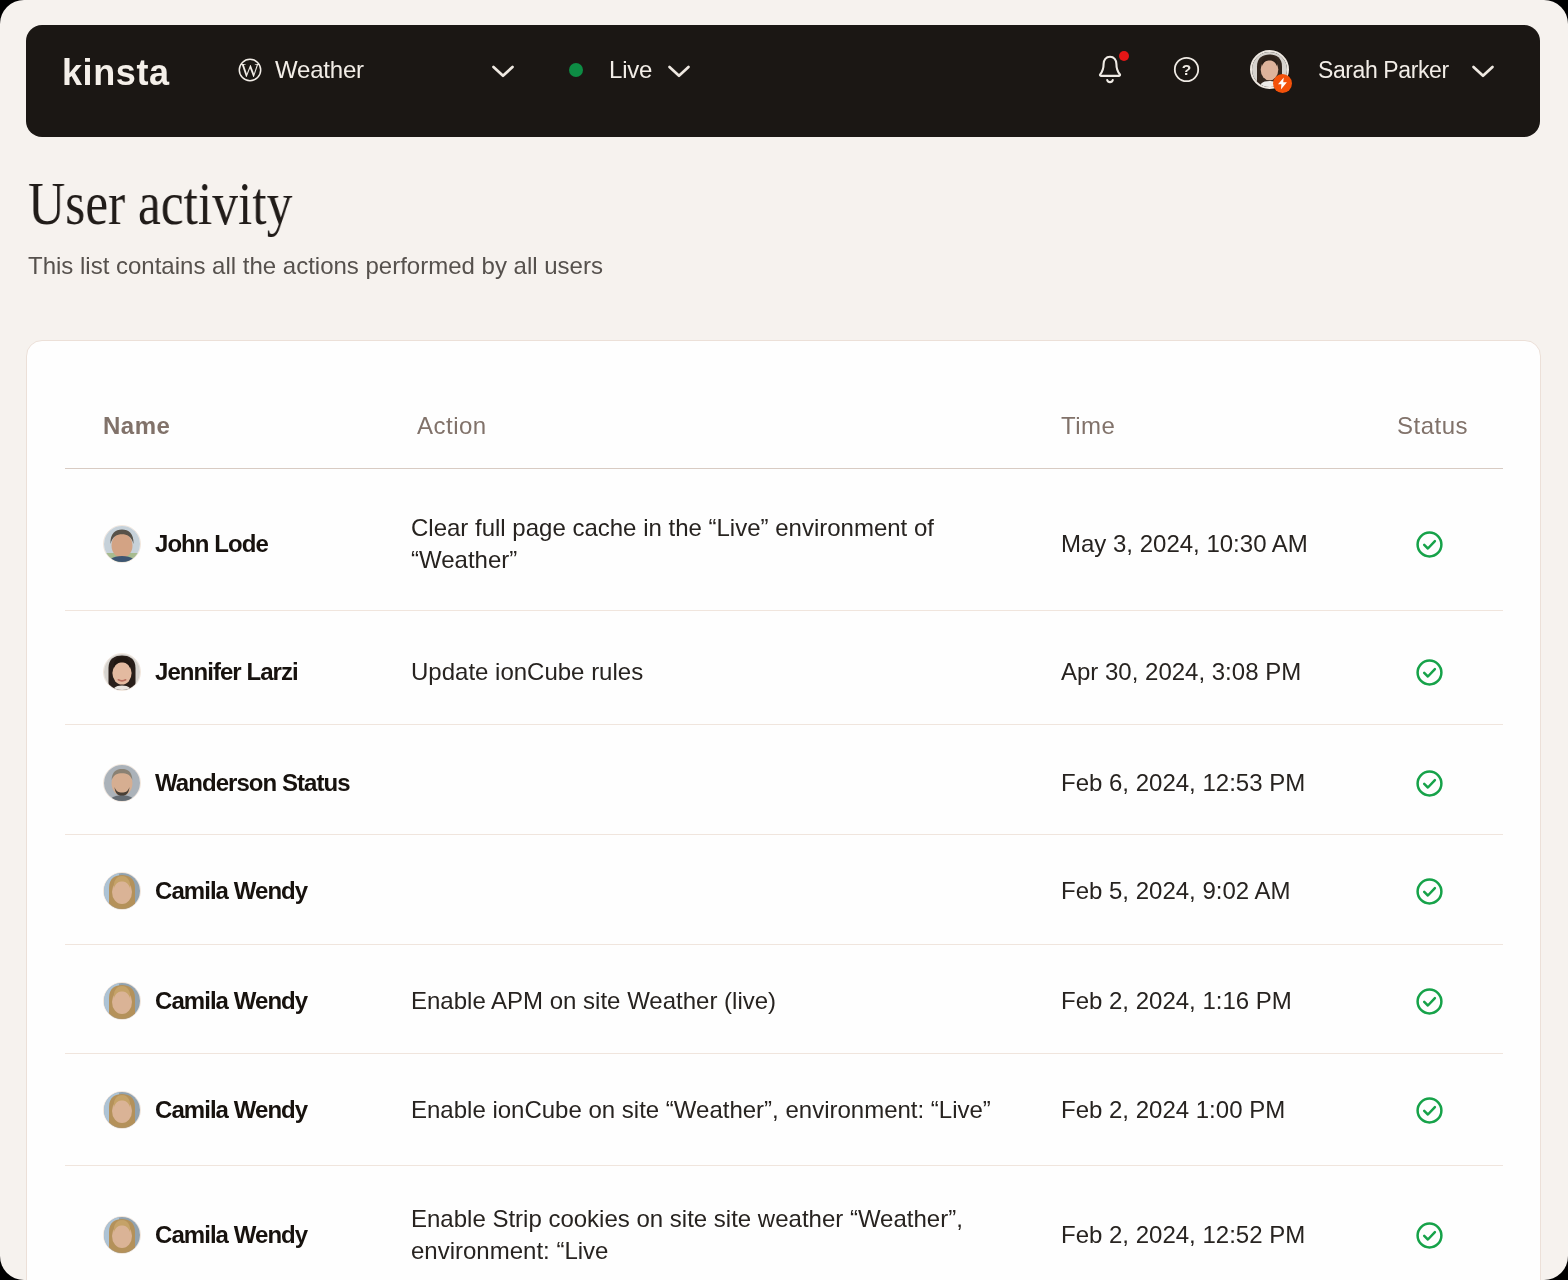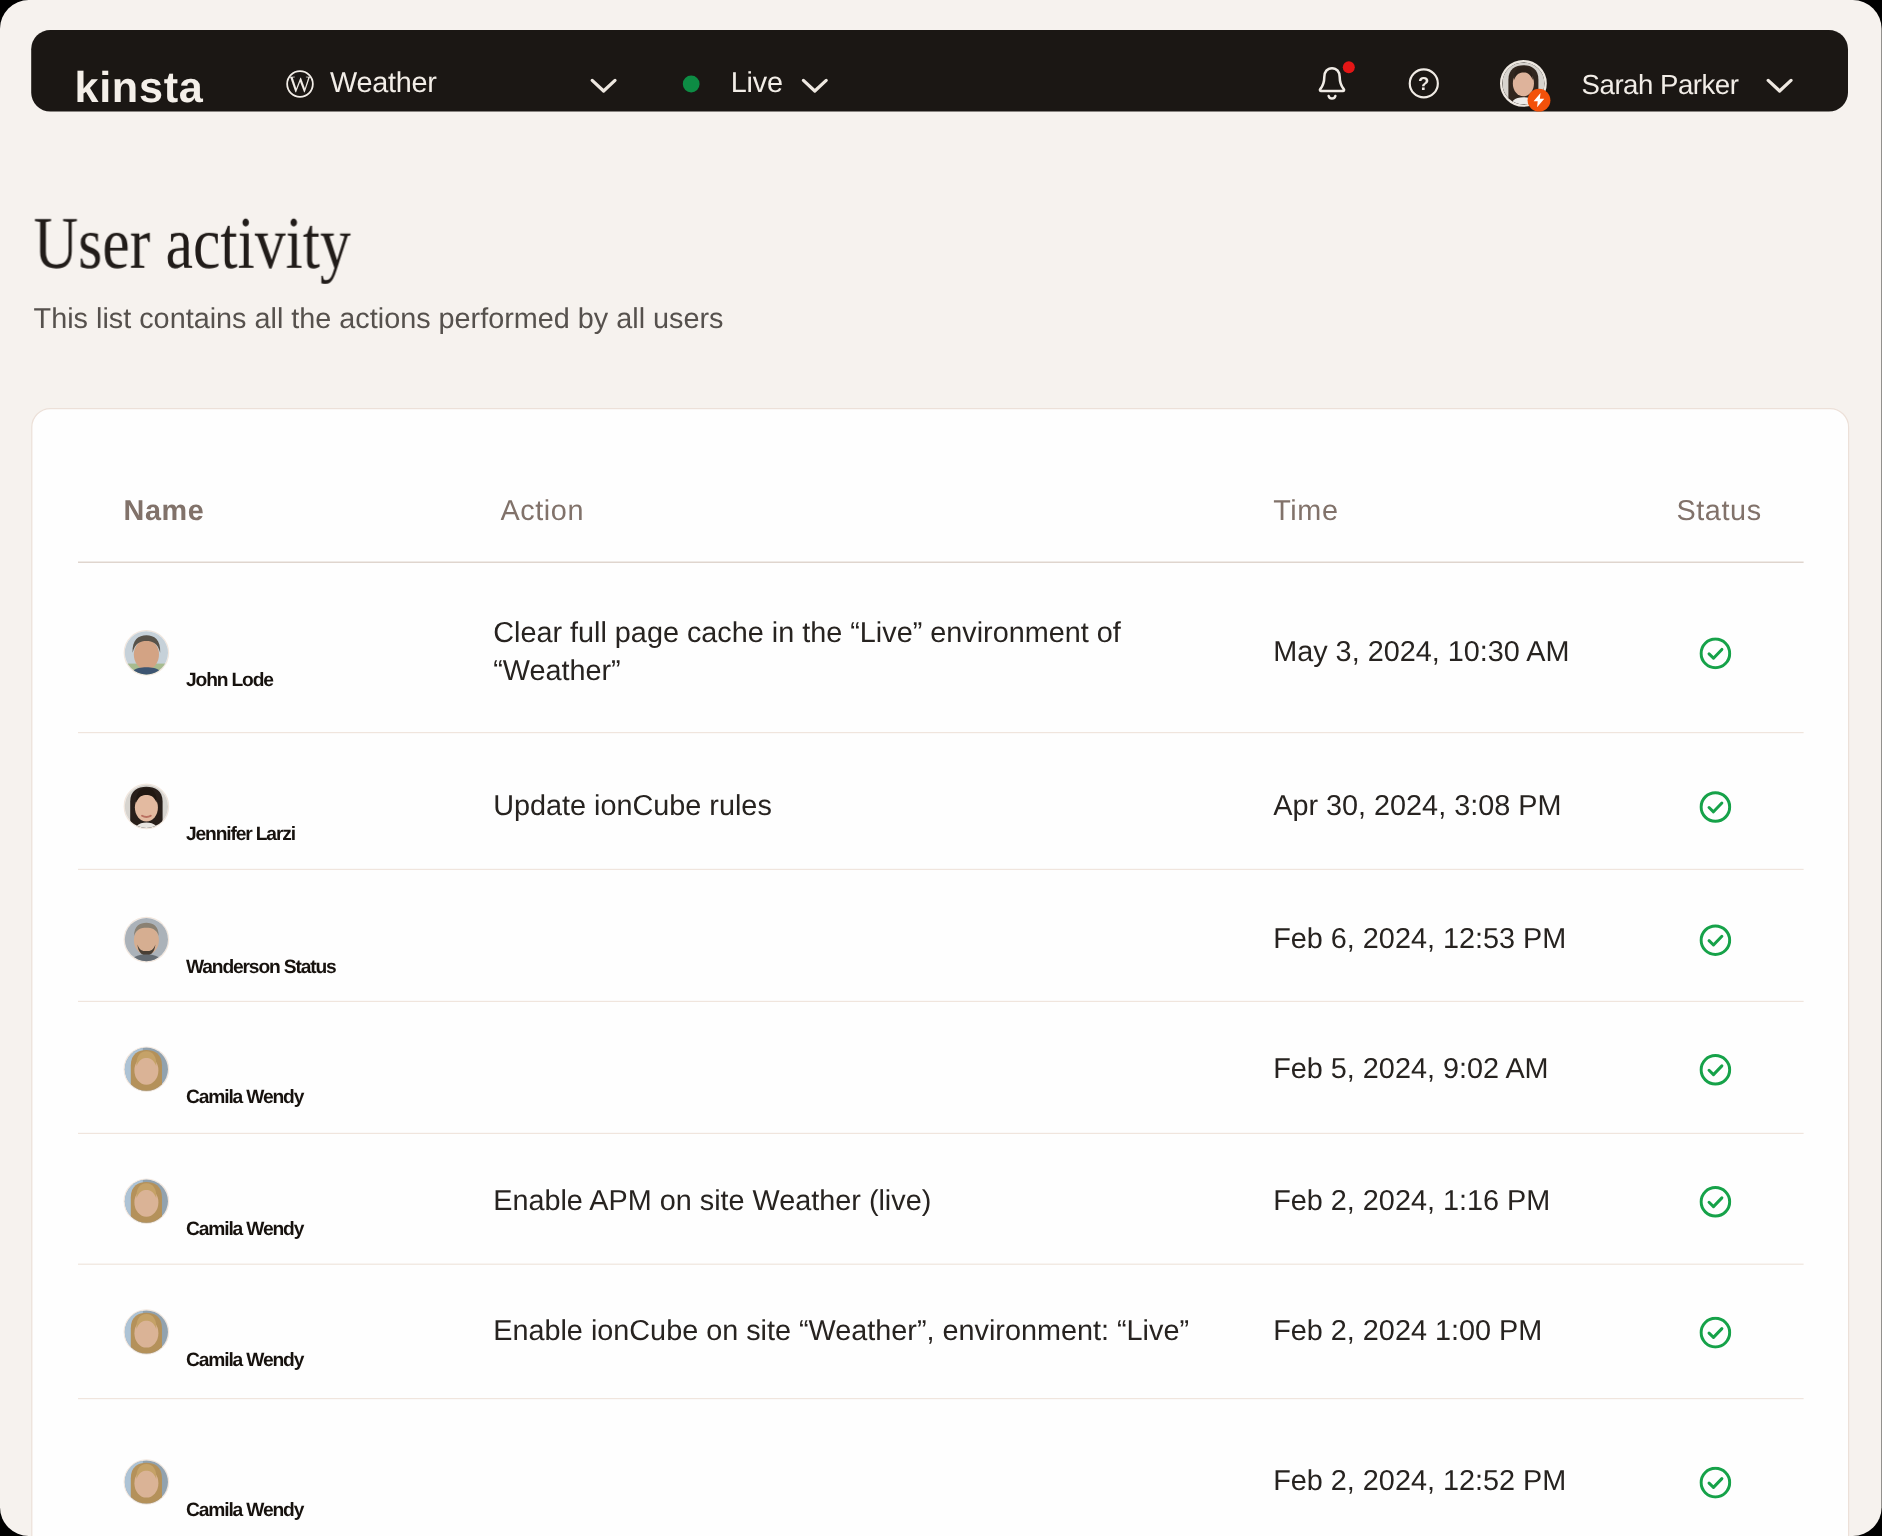--- a/index.html
+++ b/index.html
@@ -1,18 +1,18 @@
 <!DOCTYPE html>
 <html><head>
 <meta charset="utf-8">
 <style>
   html,body{margin:0;padding:0;}
   body{width:1568px;height:1280px;background:#000;font-family:"Liberation Sans",sans-serif;position:relative;overflow:hidden;}
   .page{position:absolute;left:0;top:0;width:1568px;height:1280px;background:#F7F3EF;border-radius:24px;overflow:hidden;opacity:0.999;}
-  .nav{position:absolute;left:26px;top:25px;width:1514px;height:68px;background:#1C1815;border-radius:16px;}
+  .nav{position:absolute;left:26px;top:25px;width:1514px;height:112px;background:#1C1815;border-radius:16px;}
   .nav > *{position:absolute;}
   .logo{left:36px;top:26.6px;font-size:36px;font-weight:700;color:#F5F0EA;letter-spacing:0.6px;}
   .wpsel{left:212px;top:33px;}
   .navtxt{color:#F3EEE8;font-size:24px;letter-spacing:-0.2px;}
   .w-label{left:249px;top:31.3px;}
   .chev1{left:465px;top:38.5px;}
   .livedot{left:543.3px;top:38.4px;width:14px;height:14px;border-radius:50%;background:#0E8D45;}
   .l-label{left:582.8px;top:31.3px;}
   .chev2{left:641px;top:38.5px;}
   .bell{left:1069.5px;top:28.8px;}
@@ -25,21 +25,21 @@
   .logo,.navtxt,.sp,h1,.sub,.hdr,.nm,.act,.tm,.wpsel,.helpc{will-change:transform;}
   h1{position:absolute;left:28px;top:172px;margin:0;font-family:"Liberation Serif",serif;font-weight:400;font-size:62px;line-height:62px;color:#221D1A;transform:scaleX(0.83);transform-origin:left top;white-space:nowrap;}
   .sub{position:absolute;left:28px;top:252px;font-size:24px;color:#57524E;}
   .card{position:absolute;left:26px;top:340px;width:1515px;height:1200px;background:#fff;border:1px solid #EDE1D9;border-radius:16px;box-sizing:border-box;}
   .hdr{position:absolute;font-size:24px;color:#82736B;top:412px;letter-spacing:0.5px;}
   .h-name{left:103px;font-weight:bold;} .h-action{left:417px;} .h-time{left:1061px;} .h-status{left:1397px;}
   .hline{position:absolute;left:65px;width:1438px;height:1px;background:#D9CCC4;top:467.9px;}
   .rline{position:absolute;left:65px;width:1438px;height:1px;background:#F1E6DE;}
   .avatar{position:absolute;left:103px;width:38px;height:38px;border-radius:50%;overflow:hidden;border:1.5px solid #F3E8DF;box-sizing:border-box;}
   .avatar svg{display:block;margin:-1.5px;}
-  .nm{position:absolute;left:155px;font-size:16px;font-weight:700;color:#18130F;transform:translateY(-50%);letter-spacing:-0.95px;white-space:nowrap;margin-top:24px;}
+  .nm{position:absolute;left:155px;font-size:24px;font-weight:700;color:#18130F;transform:translateY(-50%);letter-spacing:-0.95px;white-space:nowrap;}
   .act{position:absolute;left:411px;font-size:24px;color:#282421;transform:translateY(-50%);line-height:32px;white-space:nowrap;}
   .tm{position:absolute;left:1061px;font-size:24px;color:#282421;transform:translateY(-50%);white-space:nowrap;}
   .chk{position:absolute;left:1416px;}
 </style>
 </head>
 <body>
 <div class="page">
   <div class="nav">
     <div class="logo">kinsta</div>
     <svg class="wpsel" width="24" height="24" viewBox="0 0 24 24">
@@ -198,18 +198,19 @@
 <div class="avatar" style="top:1216px">
       <svg width="38" height="38" viewBox="0 0 38 38">
         <rect width="38" height="38" fill="#93A3AF"></rect>
         <rect width="16" height="38" fill="#AEC4D6"></rect>
         <path d="M6 38 L6 16 C6 6 12.5 3 19 3 C25.5 3 32 6 32 16 L32 38 Z" fill="#B5925B"></path>
         <ellipse cx="19" cy="20" rx="10" ry="12" fill="#DBB497"></ellipse>
         <path d="M19 4 C12.8 4 10.3 9.6 10.8 16.4 C13 10.6 16.2 9.6 19 9.6 C21.8 9.6 25 10.6 27.2 16.4 C27.7 9.6 25.2 4 19 4 Z" fill="#C6A369"></path>
       </svg>
     </div>
 <div class="nm" style="top:1235px">Camila Wendy</div>
+<div class="act" style="top:1235px">Enable Strip cookies on site site weather “Weather”,<br>environment: “Live</div>
 <div class="tm" style="top:1235px">Feb 2, 2024, 12:52 PM</div>
 <div class="chk" style="top:1221.5px"><svg width="27" height="27" viewBox="0 0 27 27">
         <circle cx="13.5" cy="13.5" r="11.9" fill="none" stroke="#17A34A" stroke-width="2.5"></circle>
         <path d="M8.2 13.9 L11.9 17.5 L18.9 10.2" fill="none" stroke="#17A34A" stroke-width="2.5" stroke-linecap="round" stroke-linejoin="round"></path>
       </svg></div>
 </div>
 
 </body></html>

